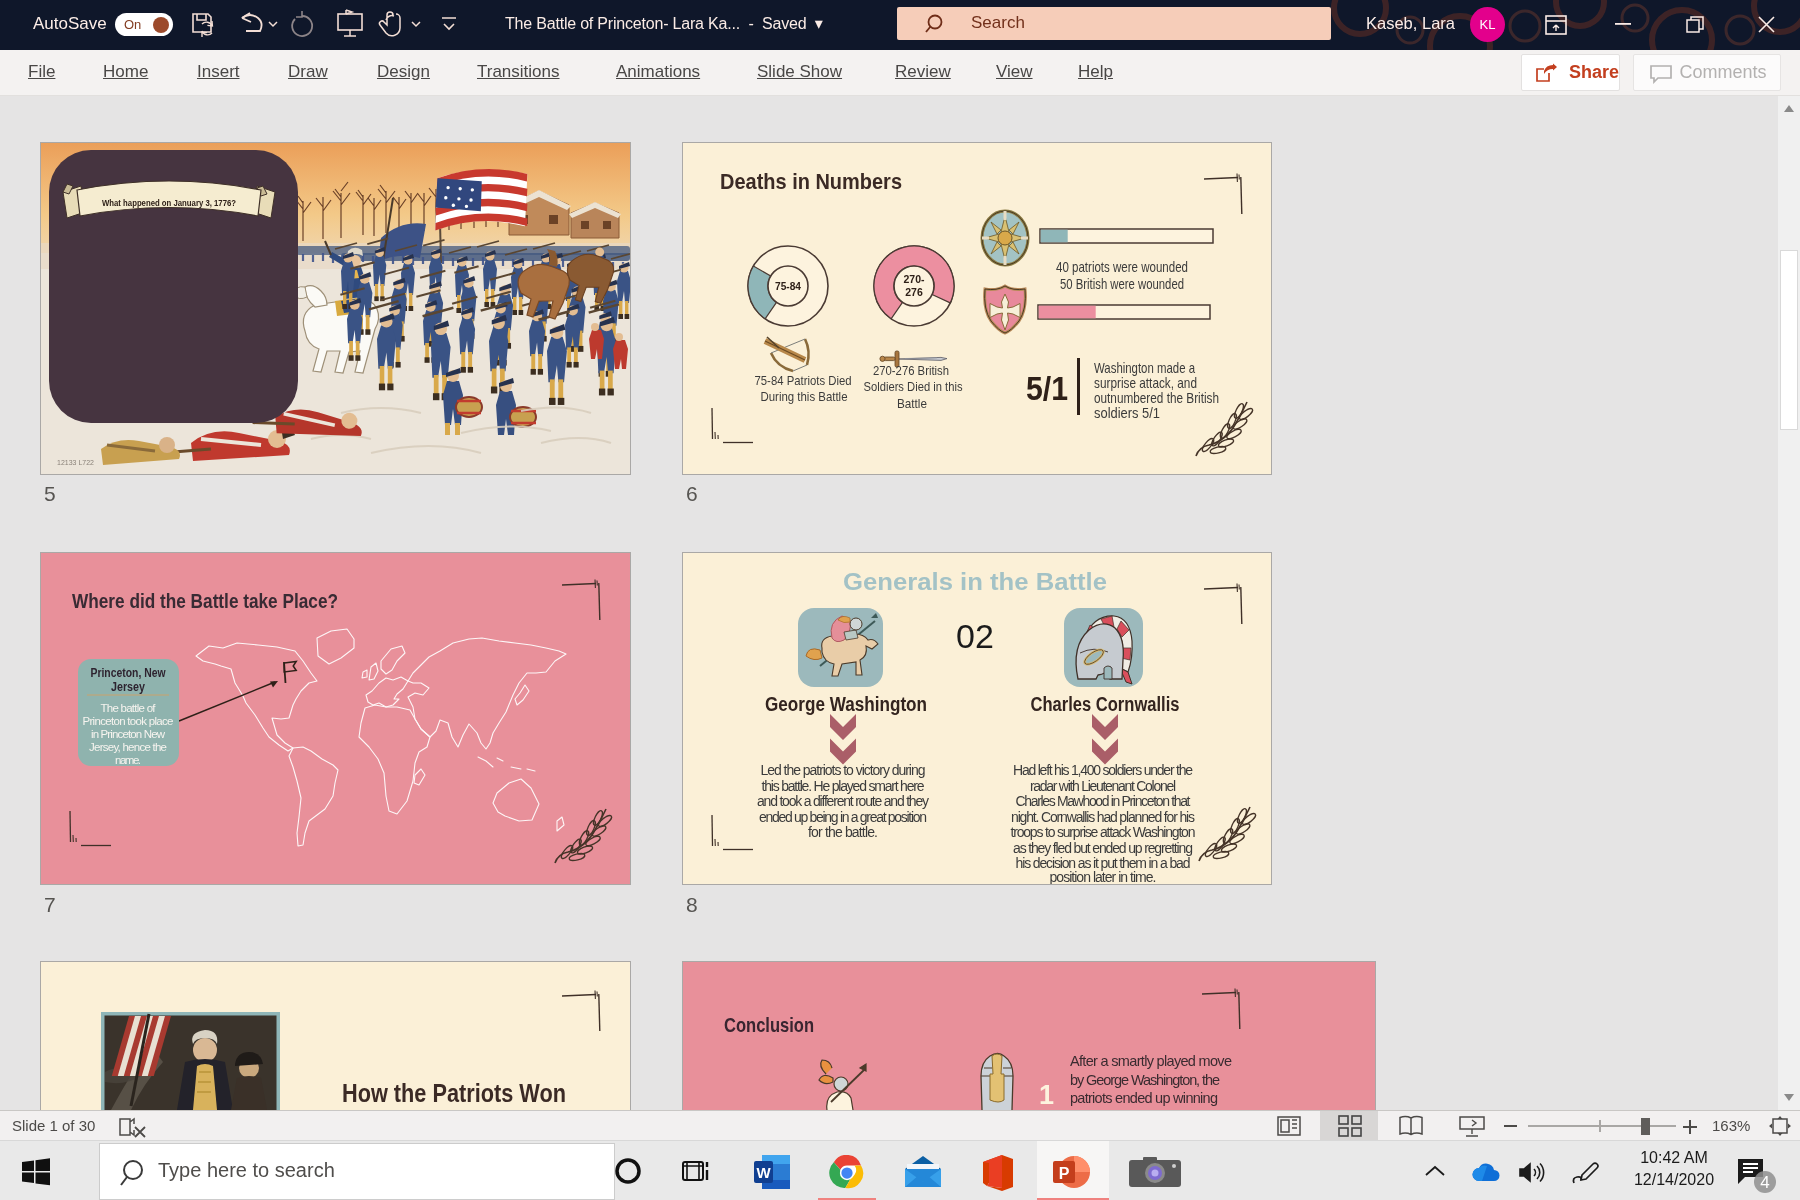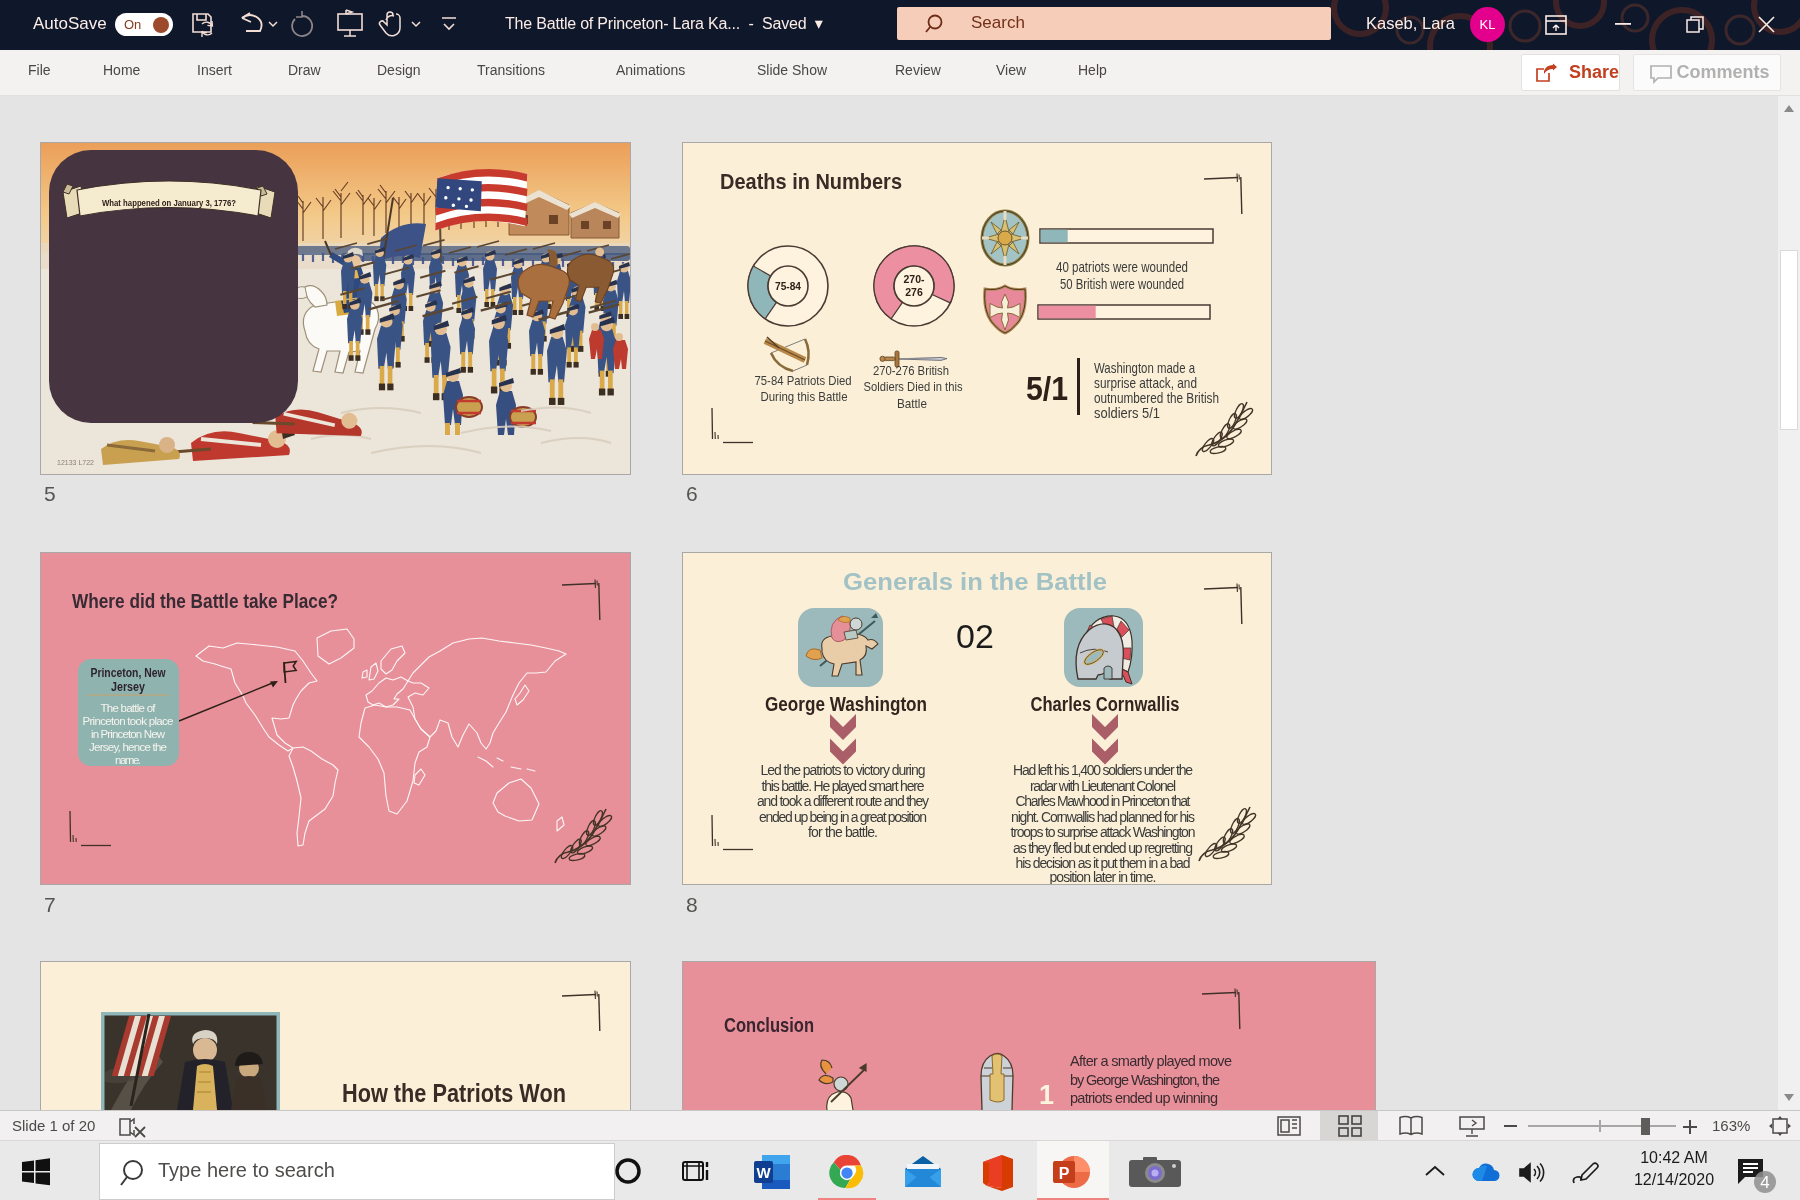--- a/index.html
+++ b/index.html
@@ -12,23 +12,23 @@
 #toggle .on { position:absolute; left:9px; top:4px; font-size:13px; color:#833c21; }
 #toggle .knob { position:absolute; right:4px; top:3.5px; width:16px; height:16px; background:#9c4a2b; border-radius:50%; }
 .qat { position:absolute; top:8px; }
 #doctitle { position:absolute; left:505px; top:14px; font-size:16px; letter-spacing:-0.2px; color:#fbece6; white-space:nowrap; }
 #searchbox { position:absolute; left:897px; top:7px; width:434px; height:33px; background:#f6cdb9; border-radius:2px; }
 #searchbox span { position:absolute; left:74px; top:6px; font-size:17px; color:#72301b; }
 #username { position:absolute; left:1366px; top:14px; font-size:16.5px; color:#fceee9; }
 #avatar { position:absolute; left:1470px; top:7px; width:35px; height:35px; border-radius:50%; background:#e3008c; color:#fff; font-size:13px; text-align:center; line-height:35px; }
 
 #menubar { position:absolute; left:0; top:50px; width:1800px; height:46px; background:#f4f2f1; border-bottom:1px solid #e2e0de; }
-.mi { position:absolute; top:12px; font-size:14px; color:#494746; }
+.mi { position:absolute; top:12px; font-size:17px; color:#494746;text-decoration:underline; }
 #sharebtn { position:absolute; left:1521px; top:4px; width:99px; height:37px; background:#fff; border:1px solid #e3e1e0; border-radius:2px; color:#c33f1f; font-size:18px; font-weight:bold; text-align:right; line-height:35px; }
-#commentsbtn { position:absolute; left:1633px; top:4px; width:148px; height:37px; background:#fcfbfb; border:1px solid #e6e4e3; border-radius:2px; color:#b3b1b0; font-size:18px; font-weight:bold; text-align:center; line-height:35px; }
+#commentsbtn { position:absolute; left:1633px; top:4px; width:148px; height:37px; background:#fcfbfb; border:1px solid #e6e4e3; border-radius:2px; color:#b3b1b0; font-size:18px; font-weight:normal; text-align:center; line-height:35px; }
 
 #workspace { position:absolute; left:0; top:96px; width:1800px; height:1014px; background:#e5e4e4; }
 .slide { position:absolute; width:589px; height:331px; background:#fbf0d7; outline:1px solid #aaa8a6; overflow:hidden;text-decoration:underline; }
 .snum { position:absolute; font-size:21px; color:#565451; }
 
 #sbar { position:absolute; left:1778px; top:0px; width:22px; height:1014px; background:#f0f0f0; }
 #sbar .btn { position:absolute; left:0; width:22px; height:26px; background:#f0f0f0; }
 #sbar .thumb { position:absolute; left:2px; top:154px; width:18px; height:180px; background:#ffffff; border:1px solid #d9d9d9; }
 
 #statusbar { position:absolute; left:0; top:1110px; width:1800px; height:30px; background:#f2f0f0; border-top:1px solid #c9c7c5; font-size:15px; color:#4c4a48; }
@@ -655,21 +655,21 @@
             <path d="M11 9 L16 16 L6 16 Z" fill="#8a8a8a"></path>
           </svg></div>
     <div class="btn" style="top:988px"><svg width="22" height="26">
             <path d="M11 17 L6 10 L16 10 Z" fill="#8a8a8a"></path>
           </svg></div>
     <div class="thumb"></div>
   </div>
 </div>
 
 <div id="statusbar">
-  <span style="position:absolute;left:12px;top:6px">Slide 1 of 20</span>
+  <span style="position:absolute;left:12px;top:6px">Slide 1 of 30</span>
   <svg style="position:absolute;left:118px;top:5px" width="28" height="22" viewBox="0 0 28 22" fill="none" stroke="#4c4a48" stroke-width="1.5">
     <path d="M2 3 L12 3 L12 19 L2 19 Z M12 6 L16 3 L16 8 M12 16 L16 19 L16 14"></path>
     <path d="M17 11 L27 21 M27 11 L17 21" stroke-width="1.8"></path>
   </svg>
   
   <svg style="position:absolute;left:1277px;top:4px" width="24" height="22" viewBox="0 0 24 22" fill="none" stroke="#4c4a48" stroke-width="1.5">
     <rect x="1" y="2" width="22" height="18"></rect>
         <rect x="4" y="5" width="8" height="12"></rect>
         <path d="M15 5 l5 0 M15 9 l5 0 M15 13 l5 0"></path>
   </svg>

